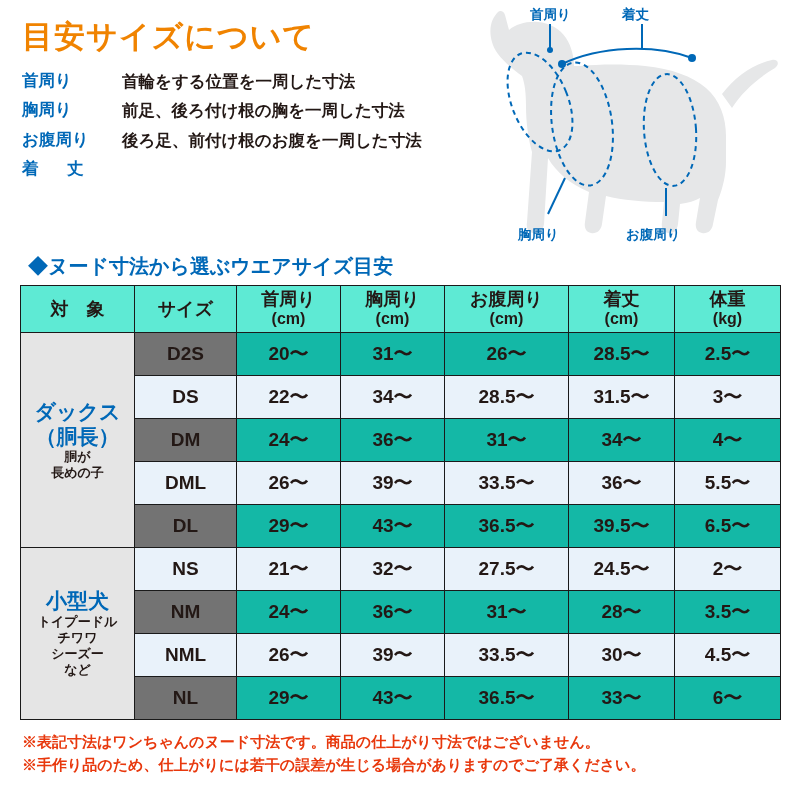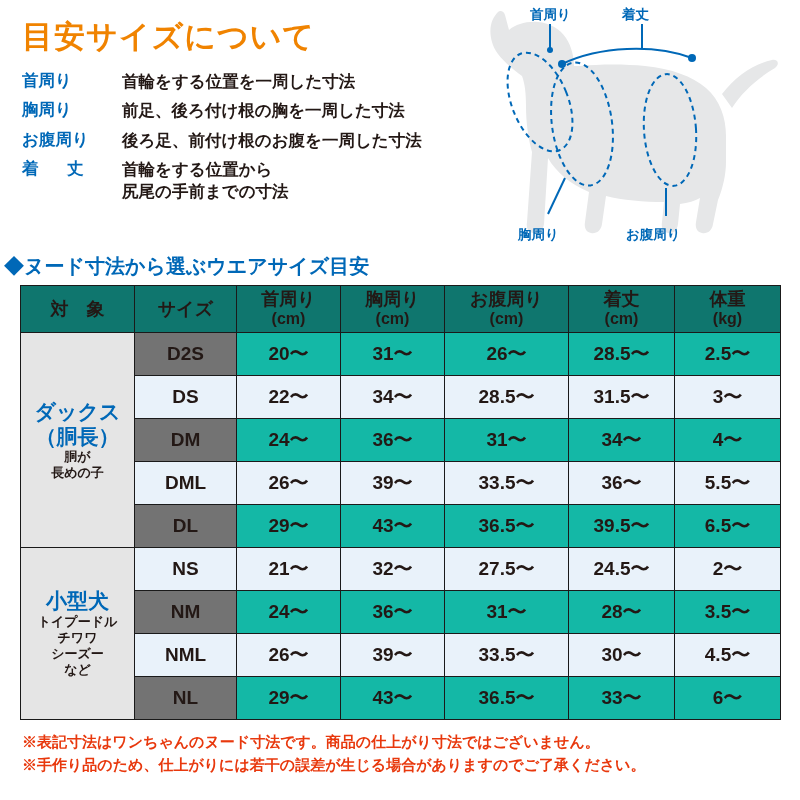--- a/index.html
+++ b/index.html
@@ -84,21 +84,21 @@
     white-space: nowrap;
   }
   .lbl-neck   { left: 100px; top: 4px; }
   .lbl-back   { left: 192px; top: 4px; }
   .lbl-chest  { left: 88px;  top: 224px; }
   .lbl-belly  { left: 196px; top: 224px; }
 
   
   .subhead {
     position: absolute;
-    left: 4px;
+    left: 28px;
     top: 253px;
     font-size: 20px;
     font-weight: bold;
     color: #0068b7;
   }
 
   
   .table-wrap {
     position: absolute;
     left: 20px;
@@ -115,21 +115,21 @@
     border: 1px solid #1a1a1a;
     text-align: center;
     vertical-align: middle;
     font-size: 19px;
     font-weight: bold;
     color: #231815;
     padding: 0;
     height: 42px;
   }
   table.size-table thead th {
-    background: #0f766e;
+    background: #5eead4;
     color: #231815;
     height: 46px;
     font-size: 18px;
     line-height: 1.15;
   }
   table.size-table thead th .unit {
     display: block;
     font-size: 16px;
     font-weight: bold;
   }
@@ -210,24 +210,20 @@
     <div class="def-row">
       <div class="def-term">胸周り</div>
       <div class="def-desc">前足、後ろ付け根の胸を一周した寸法</div>
     </div>
     <div class="def-row">
       <div class="def-term">お腹周り</div>
       <div class="def-desc">後ろ足、前付け根のお腹を一周した寸法</div>
     </div>
     <div class="def-row">
       <div class="def-term spaced">着　丈</div>
-      <div class="def-desc">
-        <span class="sub">首輪をする位置から</span>
-        <span class="sub">尻尾の手前までの寸法</span>
-      </div>
     </div>
   </div>
 
   <div class="dog-area">
     <svg width="370" height="250" viewBox="0 0 370 250">
 
       <g fill="#e6e7e8">
         <path d="M62,40
                  C58,26 62,16 68,10
                  C70,8 74,9 75,13

